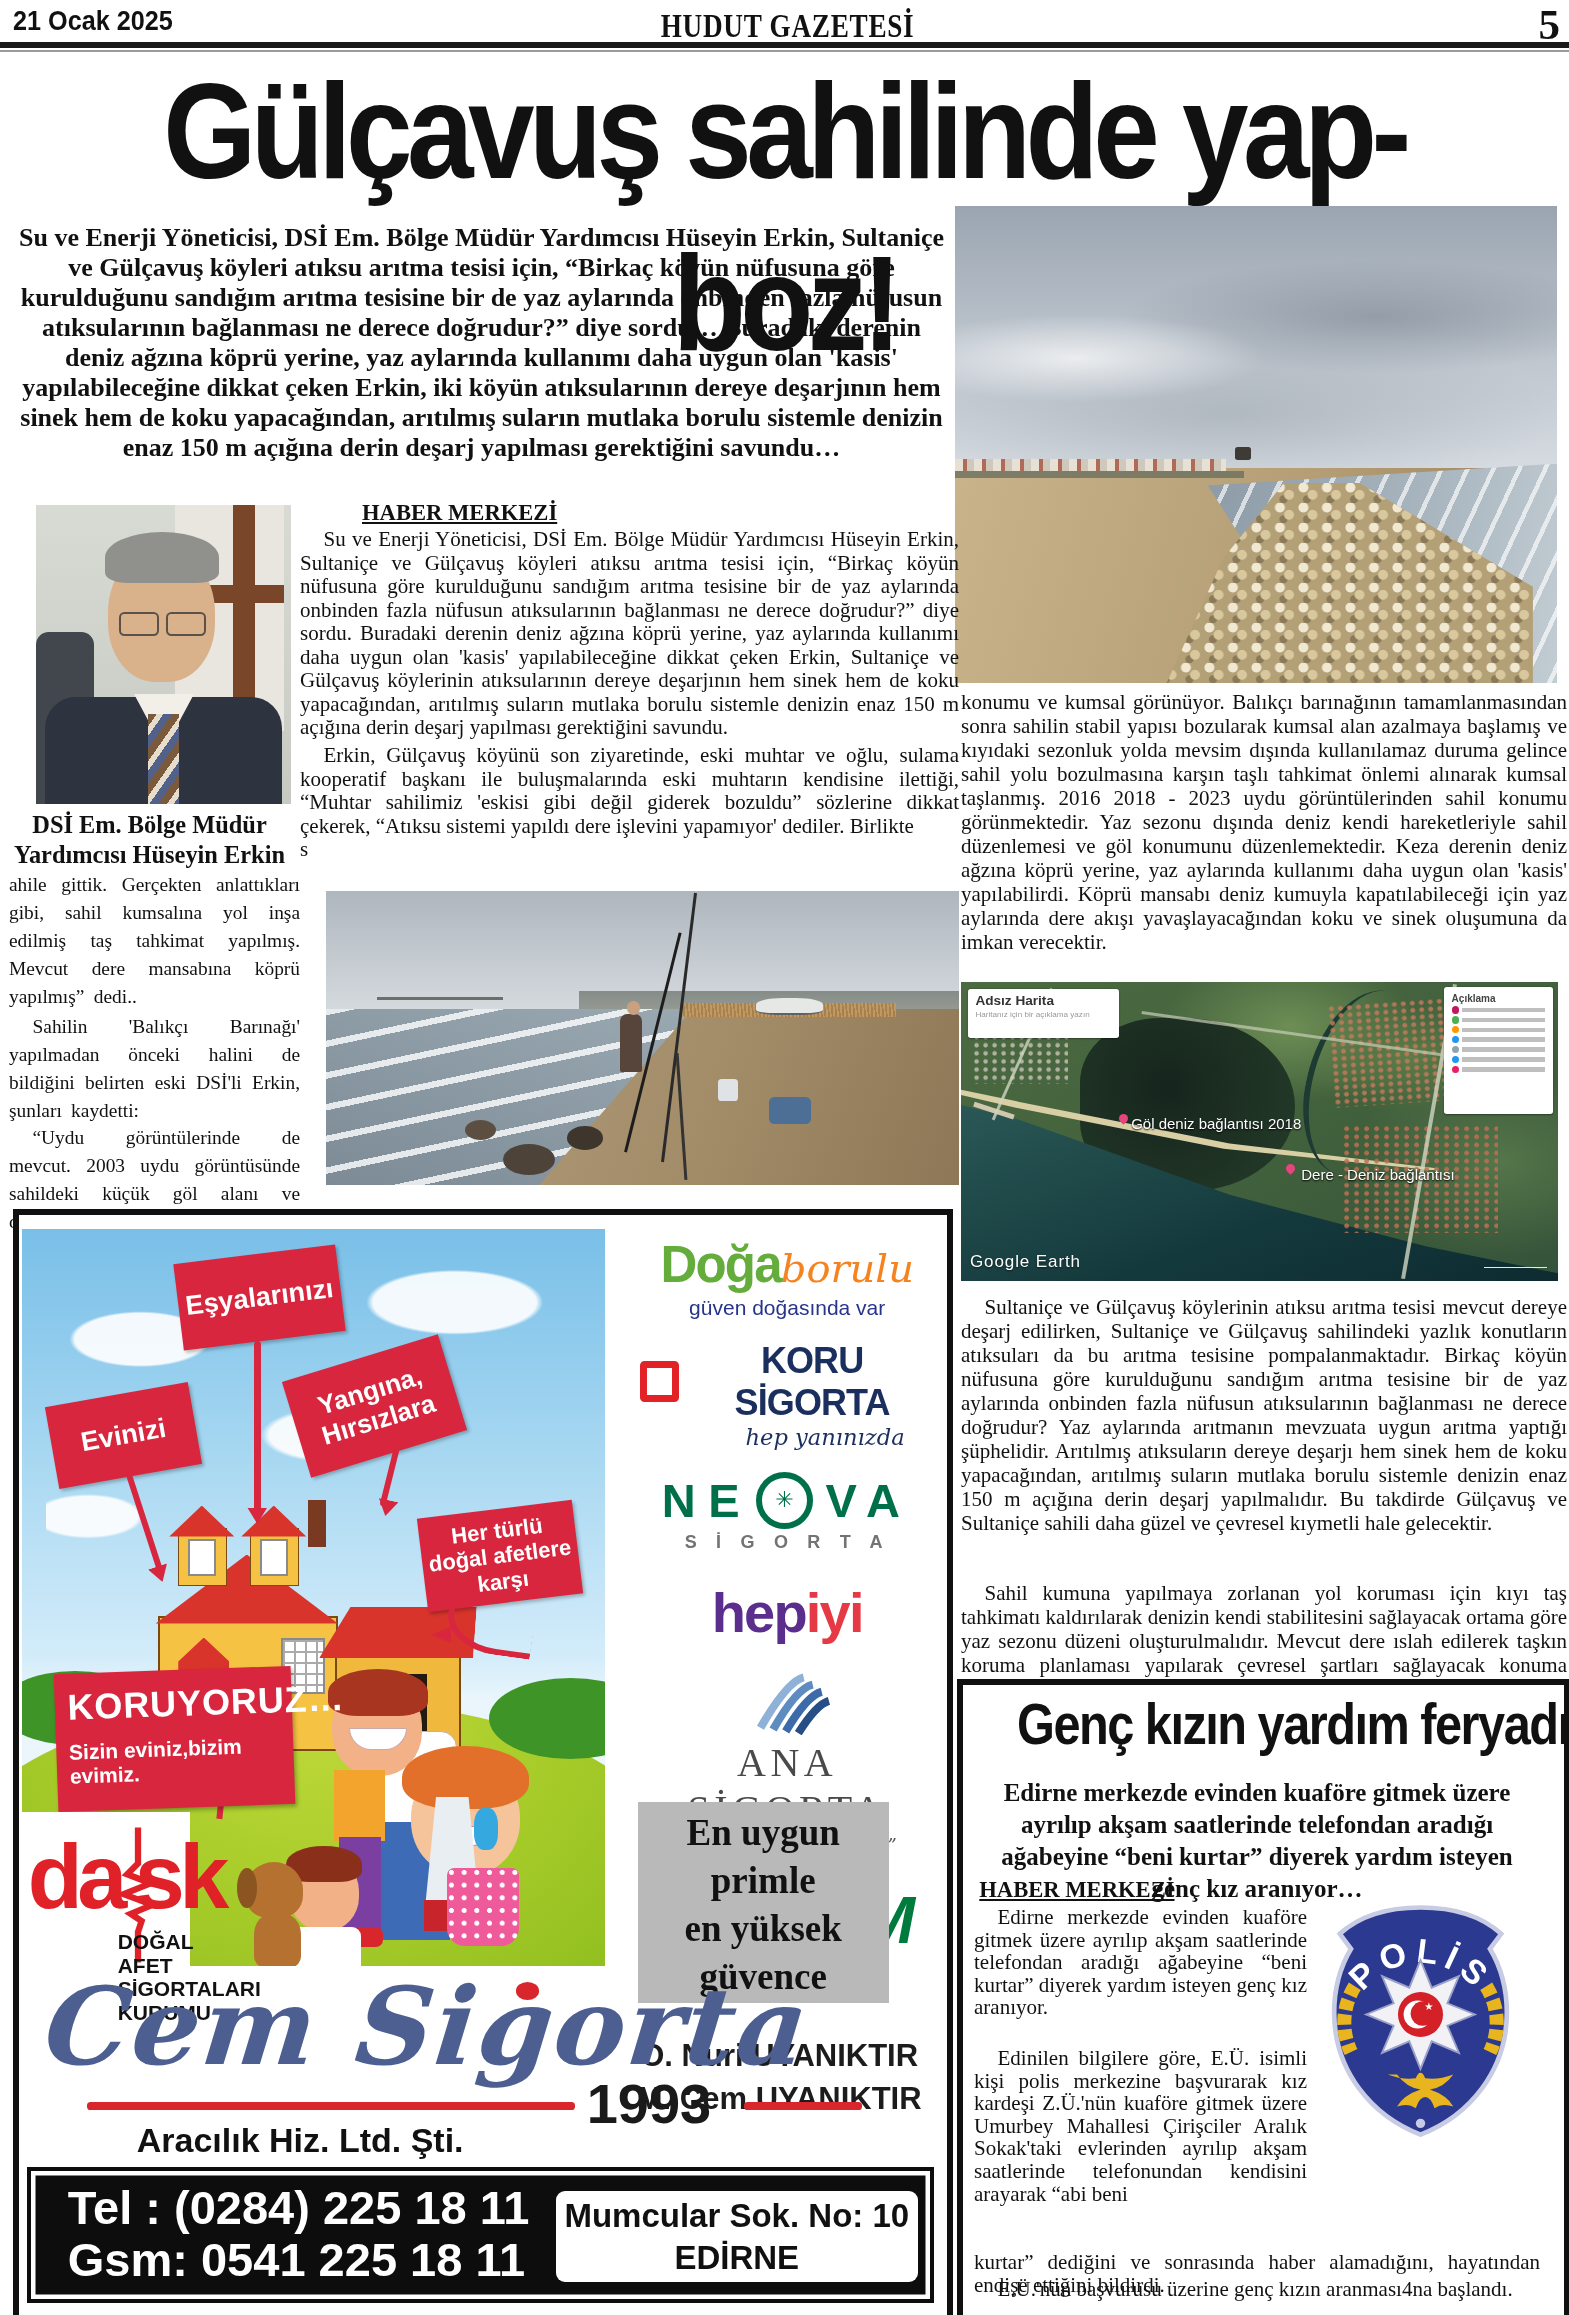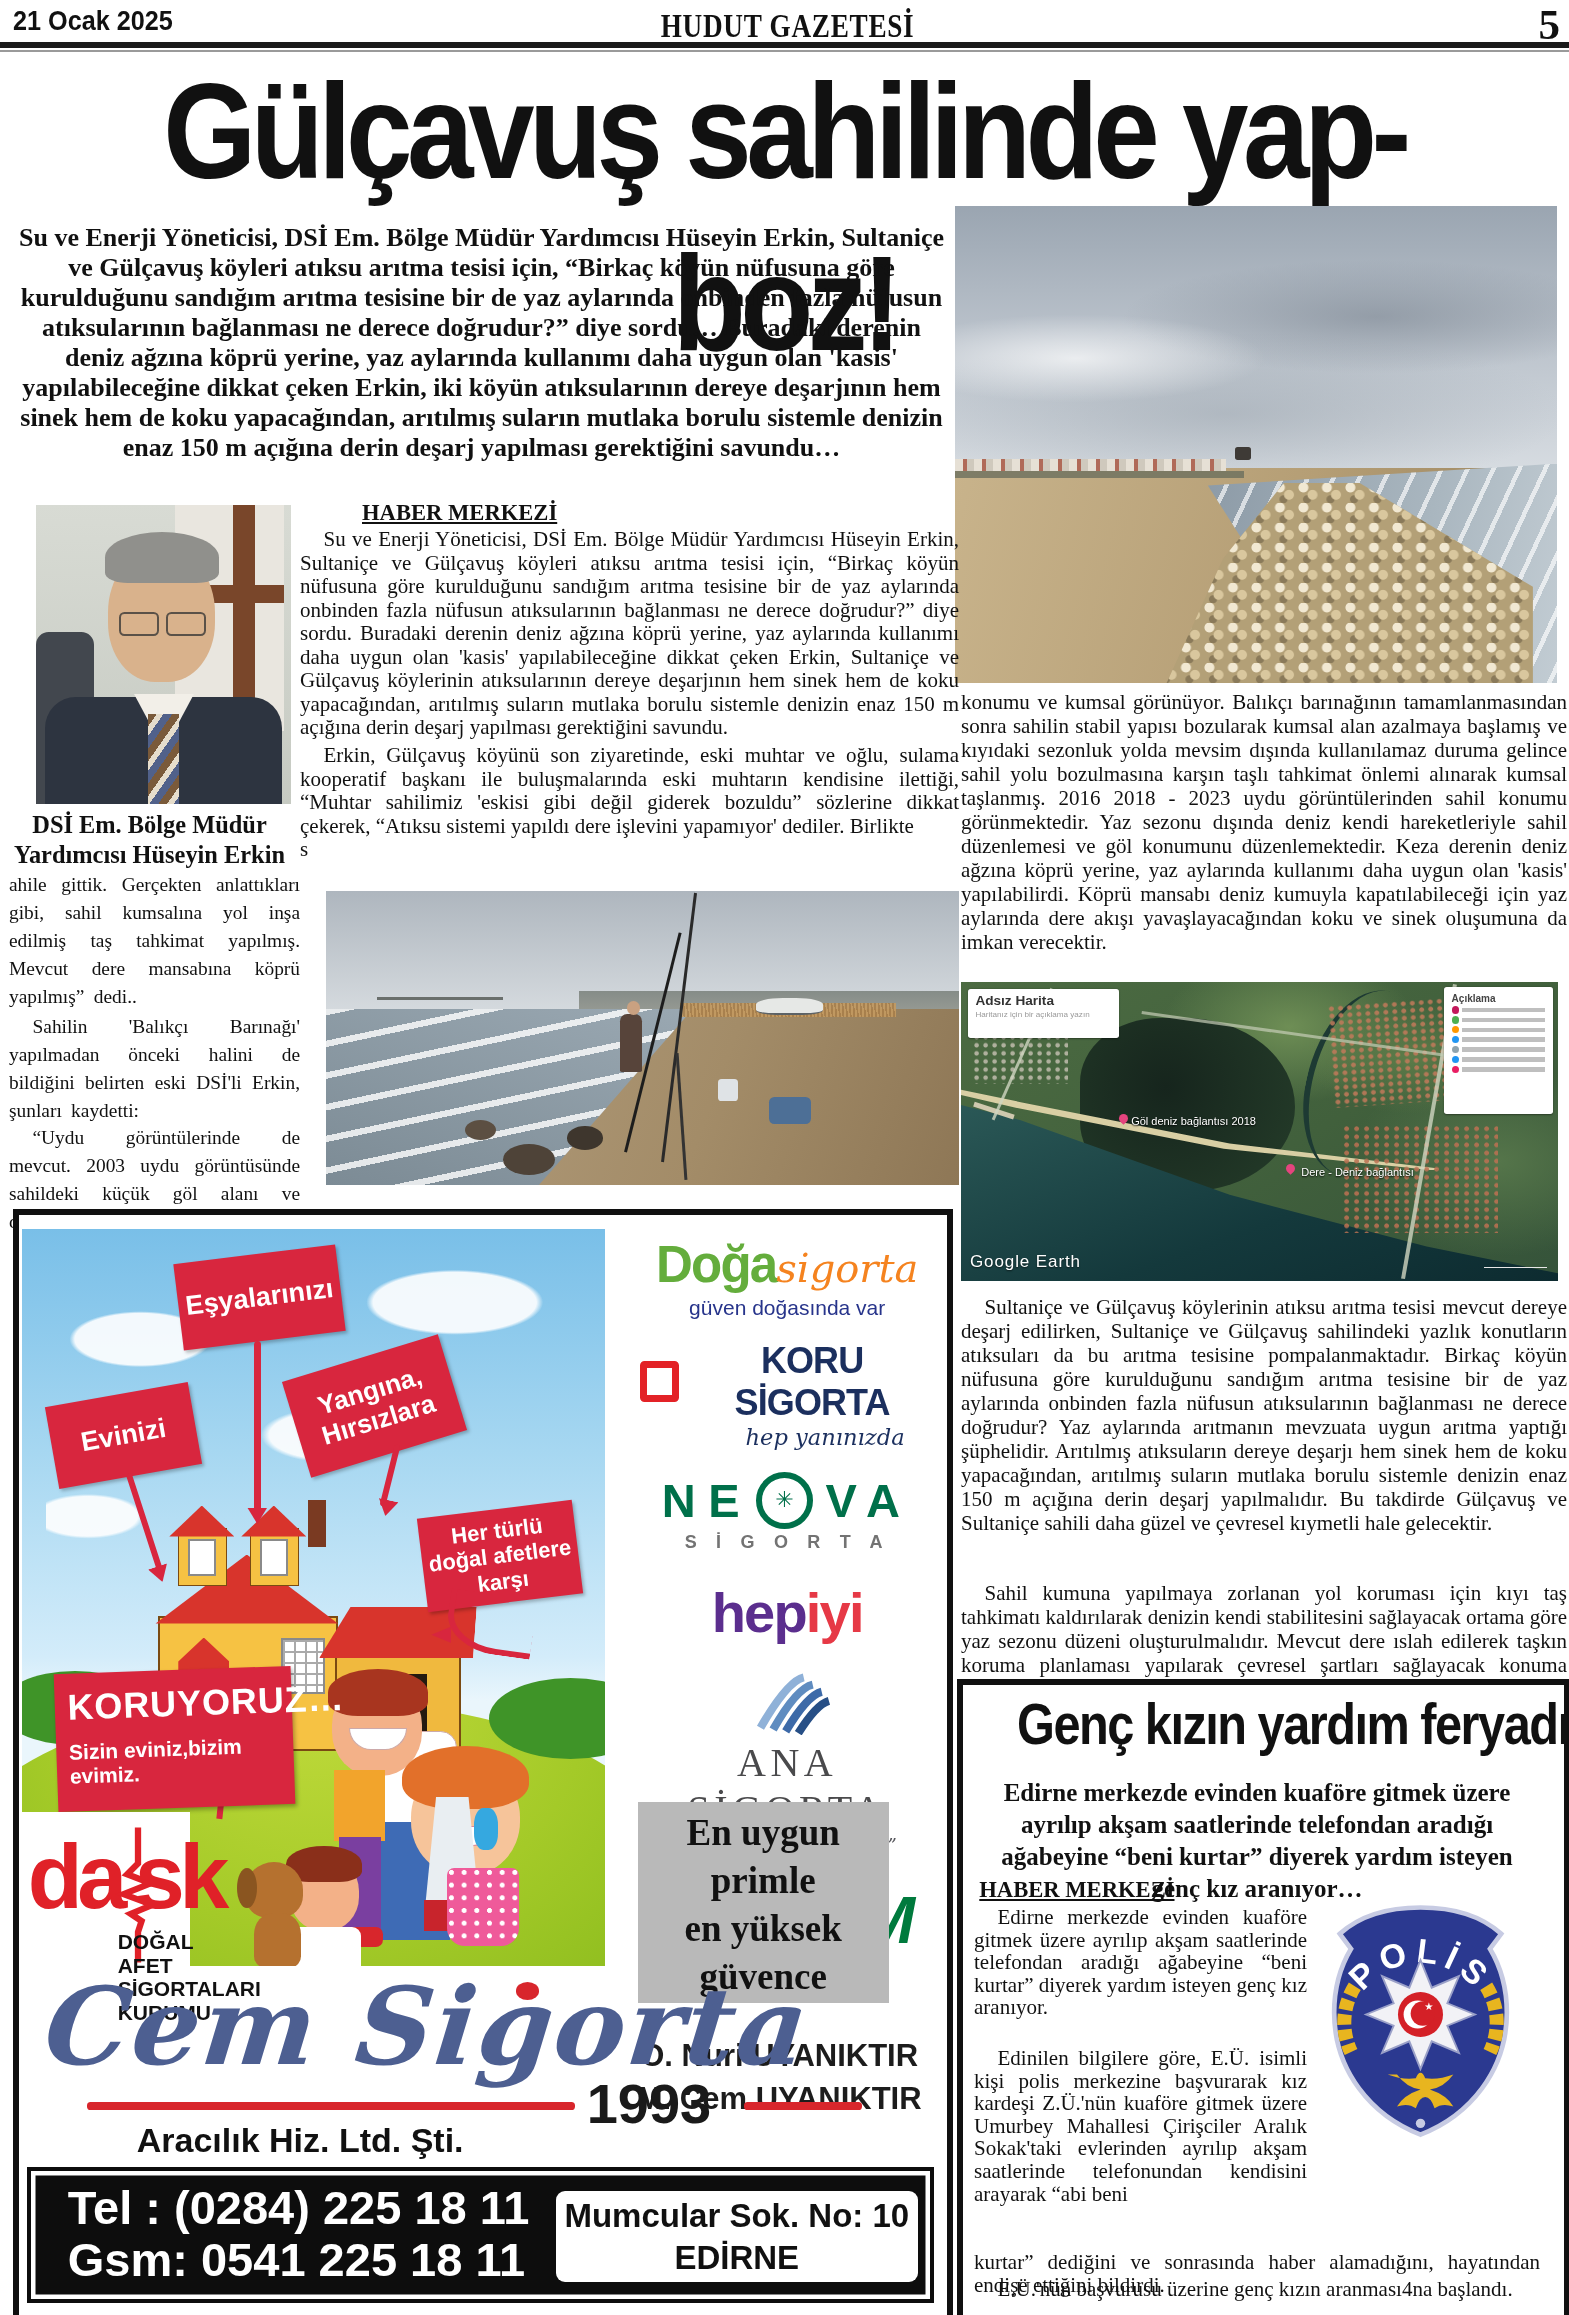--- a/index.html
+++ b/index.html
@@ -37,21 +37,21 @@
   
   .art2{left:957px;top:1679px;width:601px;height:633px;border:6.3px solid #101010;background:#fff;}
   .a2head{position:absolute;left:0;top:5.4px;width:588px;text-align:center;font-family:"Liberation Sans",sans-serif;
           font-weight:bold;font-size:58px;letter-spacing:-1.8px;white-space:nowrap;}
   .a2lead{position:absolute;left:11px;top:92px;width:566px;font-size:25px;line-height:32px;font-weight:bold;text-align:center;}
   .a2txt{font-size:21px;line-height:22.6px;}
   .maplabel{position:absolute;background:#fff;border-radius:2.7px;box-shadow:0 0.9px 1.8px rgba(0,0,0,.4);}
   .legrow{display:flex;align-items:center;margin:2.7px 3.6px;}
   .legsw{width:7.2px;height:7.2px;border-radius:50%;margin-right:3.6px;flex:0 0 auto;}
   .legbar{height:4.5px;background:#bfbfbf;flex:1;}
-  .pinlab{position:absolute;color:#fff;font-family:"Liberation Sans",sans-serif;font-size:11px;text-shadow:0 0.9px 1.8px #000;}
+  .pinlab{position:absolute;color:#fff;font-family:"Liberation Sans",sans-serif;font-size:15px;text-shadow:0 0.9px 1.8px #000;}
 </style>
 </head>
 <body>
 
 <div id="page">
 
   <div class="abs sans b" style="left:12.7px;top:5.4px;font-size:28px;"><span class="condL">21 Ocak 2025</span></div>
   <div class="abs b ctr" style="left:498px;top:7.2px;width:579px;font-size:34px;letter-spacing:0.9px;"><span class="cond" style="transform:scaleX(0.8);">HUDUT GAZETESİ</span></div>
   <div class="abs b" style="right:9px;top:0px;font-size:43px;"><span>5</span></div>
   <div class="abs hdr-rule"></div>
@@ -267,21 +267,21 @@
       <div class="abs" style="left:34px;top:441px;width:237px;height:138px;background:#d8263e;transform:rotate(-2deg);box-shadow:1.8px 2.7px 4.5px rgba(0,0,0,.3);padding:12.7px 11px 0 12.7px;box-sizing:border-box;">
         <div class="sans b" style="font-size:36px;color:#fff;letter-spacing:0.9px;">KORUYORUZ…</div>
         <div class="sans b" style="font-size:21px;color:#fff;margin-top:12.7px;">Sizin eviniz,bizim evimiz.</div>
       </div>
 
       <div class="abs" style="left:0;top:583px;width:168px;height:154px;background:#fff;"></div>
     </div>
 
     <div class="logocol">
       <div style="margin-bottom:20px;">
-        <div><span class="sans" style="font-weight:900;font-size:51px;color:#64ad3c;letter-spacing:-1.8px;">Doğa</span><span style="font-family:'DejaVu Serif',serif;font-style:italic;font-size:40px;color:#f5831f;">sigorta</span></div>
+        <div><span class="sans" style="font-weight:900;font-size:51px;color:#64ad3c;letter-spacing:-1.8px;">Doğa</span><span style="font-family:'DejaVu Serif',serif;font-style:italic;font-size:40px;color:#f5831f;">borulu</span></div>
         <div class="sans" style="font-size:21px;color:#27348b;margin-top:1.8px;">güven doğasında var</div>
       </div>
       <div style="margin-bottom:22px;">
         <div style="display:flex;align-items:center;justify-content:center;gap:11px;">
           <span style="width:27px;height:27px;border:7.2px solid #e32227;border-radius:4.5px;display:inline-block;"></span>
           <span class="sans" style="font-weight:900;font-size:36px;color:#1b2f5e;letter-spacing:-0.9px;">KORU SİGORTA</span>
         </div>
         <div style="font-family:'DejaVu Serif',serif;font-style:italic;font-size:22.6px;color:#1b2f5e;text-align:right;margin-right:30px;">hep yanınızda</div>
       </div>
       <div style="margin-bottom:27px;">

